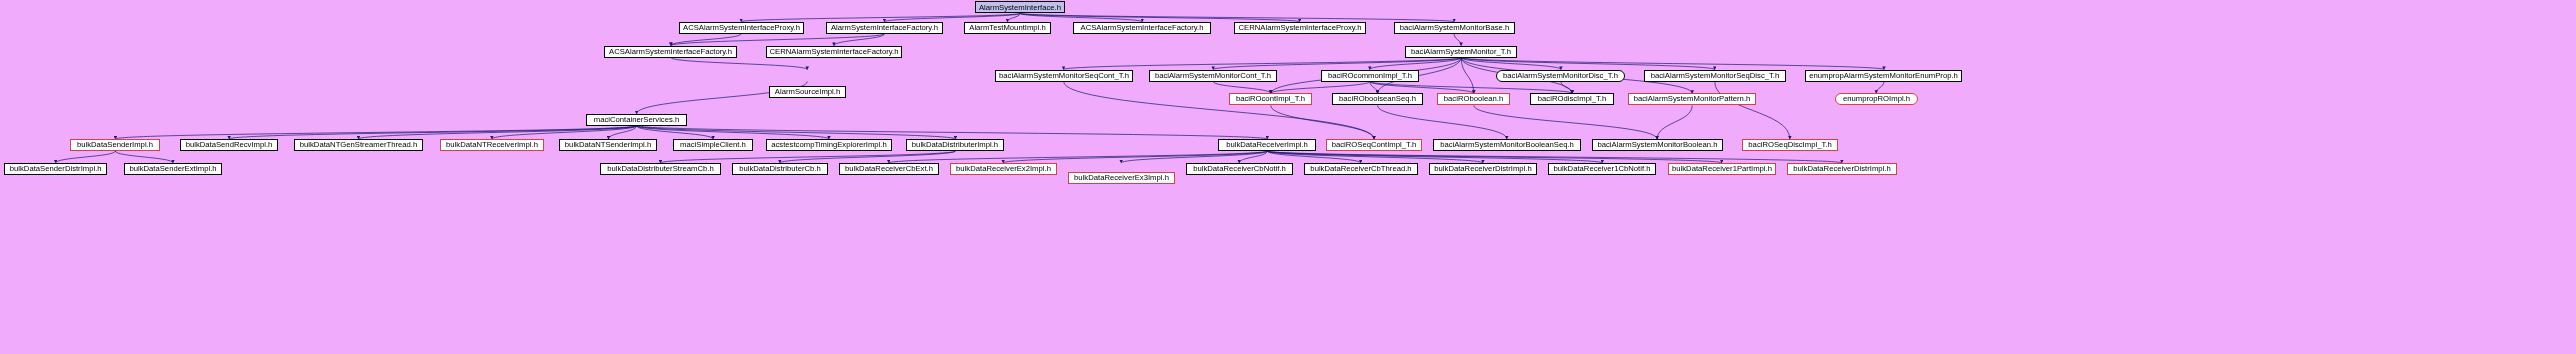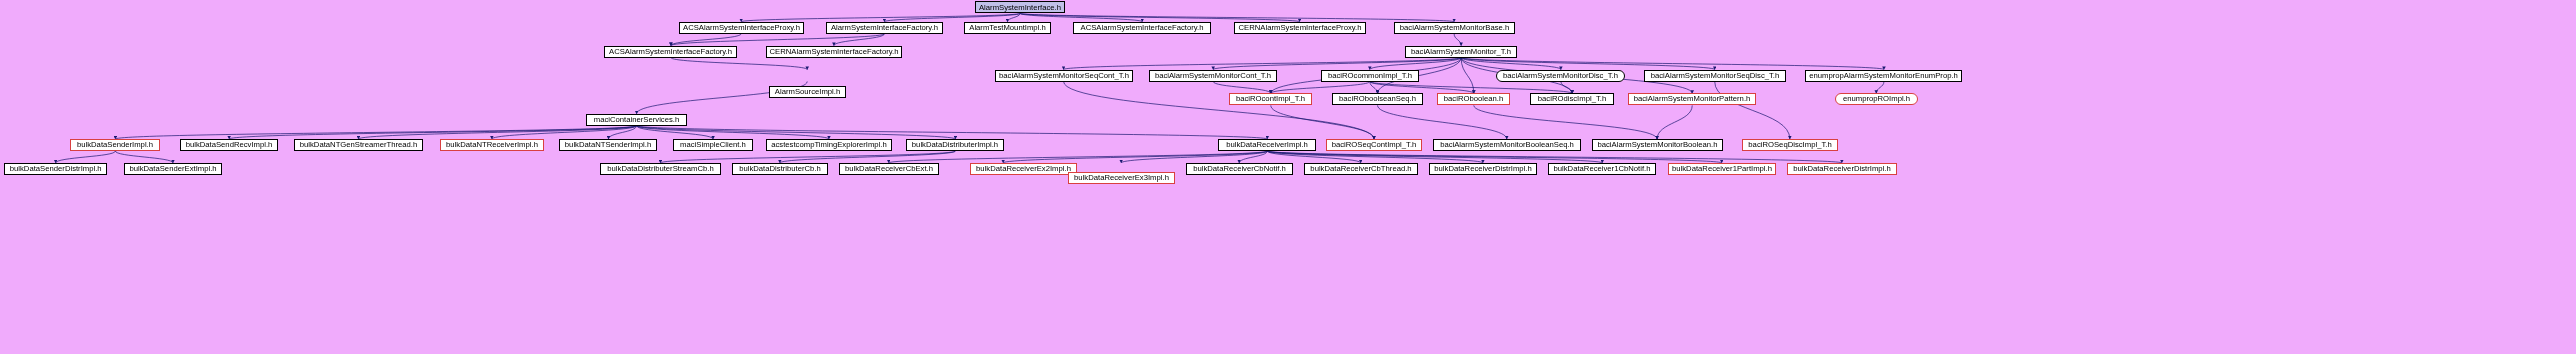--- a/index.html
+++ b/index.html
@@ -119,21 +119,21 @@
       <div class="node" style="left: 1218px; top: 139px; width: 98px; height: 12px;">bulkDataReceiverImpl.h</div>
       <div class="node red" style="left: 1326px; top: 139px; width: 96px; height: 12px;">baciROSeqContImpl_T.h</div>
       <div class="node" style="left: 1433px; top: 139px; width: 148px; height: 12px;">baciAlarmSystemMonitorBooleanSeq.h</div>
       <div class="node" style="left: 1592px; top: 139px; width: 131px; height: 12px;">baciAlarmSystemMonitorBoolean.h</div>
       <div class="node red" style="left: 1742px; top: 139px; width: 96px; height: 12px;">baciROSeqDiscImpl_T.h</div>
       <div class="node" style="left: 4.2px; top: 163px; width: 103px; height: 12px;">bulkDataSenderDistrImpl.h</div>
       <div class="node" style="left: 124px; top: 163px; width: 98px; height: 12px;">bulkDataSenderExtImpl.h</div>
       <div class="node" style="left: 600px; top: 163px; width: 121px; height: 12px;">bulkDataDistributerStreamCb.h</div>
       <div class="node" style="left: 732px; top: 163px; width: 96px; height: 12px;">bulkDataDistributerCb.h</div>
       <div class="node" style="left: 839px; top: 163px; width: 100px; height: 12px;">bulkDataReceiverCbExt.h</div>
-      <div class="node red" style="left: 950px; top: 163px; width: 107px; height: 12px; margin-left: 20px;">bulkDataReceiverEx2Impl.h</div>
+      <div class="node red" style="left: 950px; top: 163px; width: 107px; height: 12px;">bulkDataReceiverEx2Impl.h</div>
       <div class="node red" style="left: 1068px; top: 172px; width: 107px; height: 12px;">bulkDataReceiverEx3Impl.h</div>
       <div class="node" style="left: 1186px; top: 163px; width: 107px; height: 12px;">bulkDataReceiverCbNotif.h</div>
       <div class="node" style="left: 1304px; top: 163px; width: 114px; height: 12px;">bulkDataReceiverCbThread.h</div>
       <div class="node" style="left: 1429px; top: 163px; width: 108px; height: 12px;">bulkDataReceiverDistrImpl.h</div>
       <div class="node" style="left: 1548px; top: 163px; width: 108px; height: 12px;">bulkDataReceiver1CbNotif.h</div>
       <div class="node red" style="left: 1668px; top: 163px; width: 108px; height: 12px;">bulkDataReceiver1PartImpl.h</div>
       <div class="node red" style="left: 1787px; top: 163px; width: 110px; height: 12px;">bulkDataReceiverDistrImpl.h</div>
     </div>
 </div>
 

